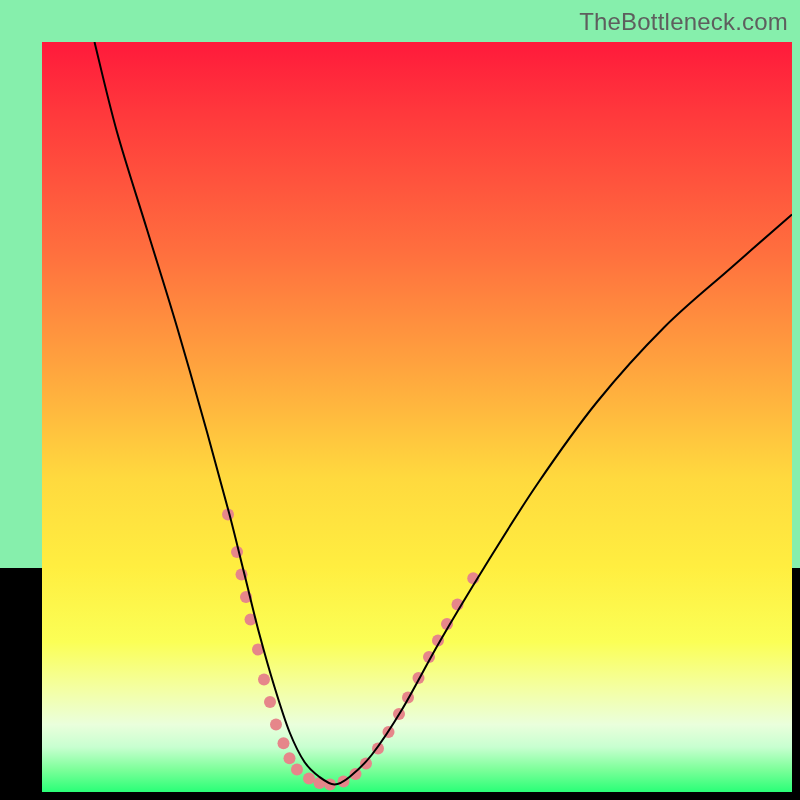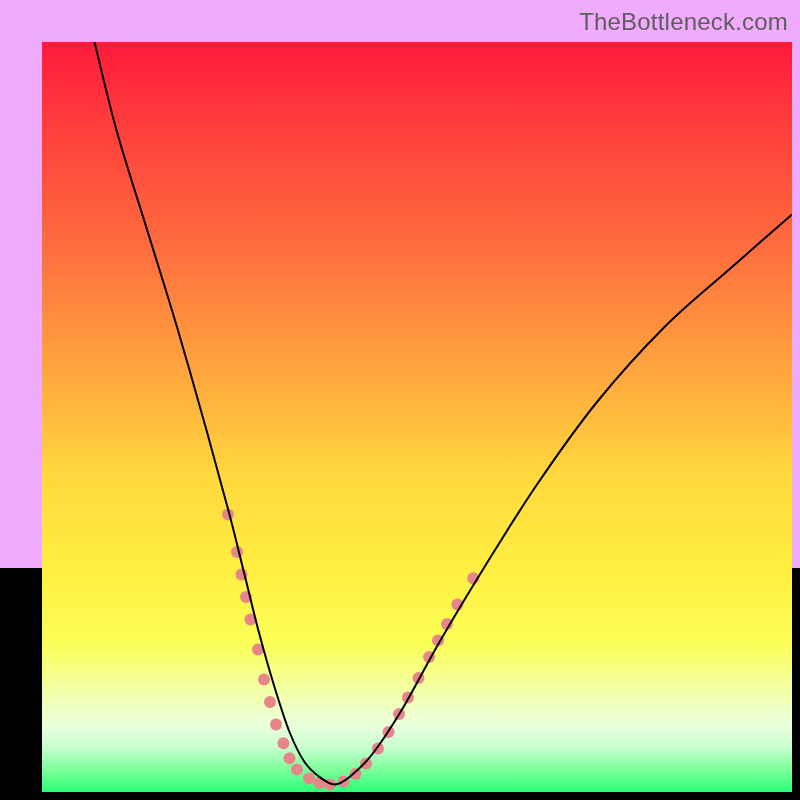--- a/index.html
+++ b/index.html
@@ -8,21 +8,21 @@
     width: 800px;
     height: 800px;
     background: #000000;
     font-family: Arial, Helvetica, sans-serif;
     overflow: hidden;
   }
   .outer {
     position: relative;
     width: 800px;
     height: 568px;
-    background: #f0abfc;
+    background: #86efac;
   }
   .plot {
     position: absolute;
     left: 42px;
     top: 42px;
     width: 750px;
     height: 750px;
     
     background: linear-gradient(
       to bottom,

